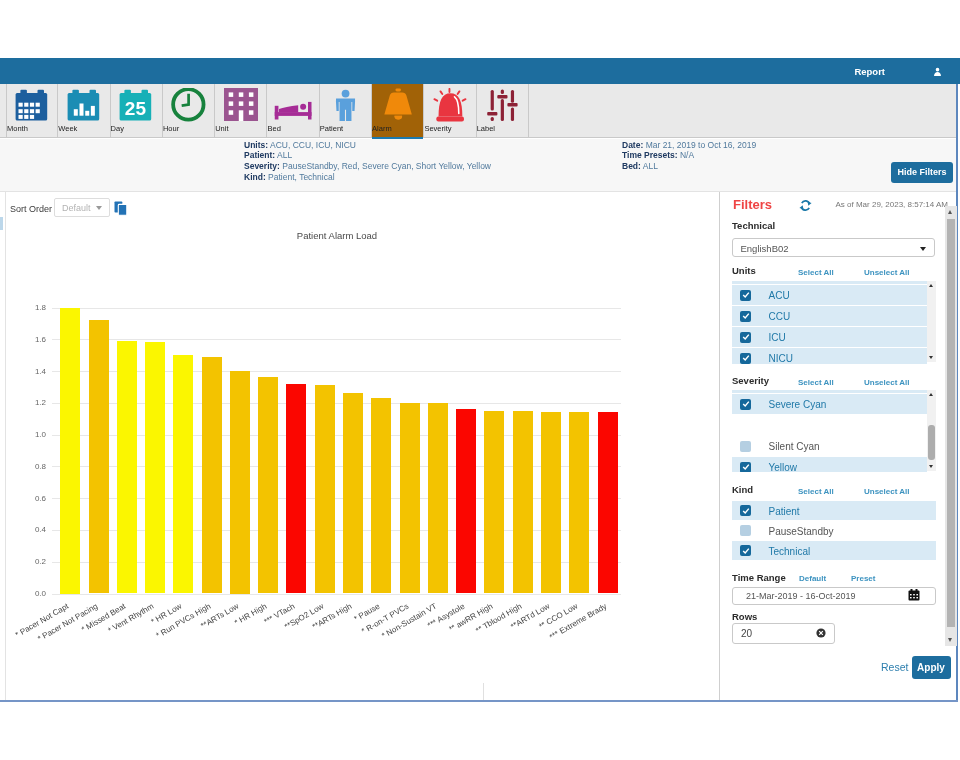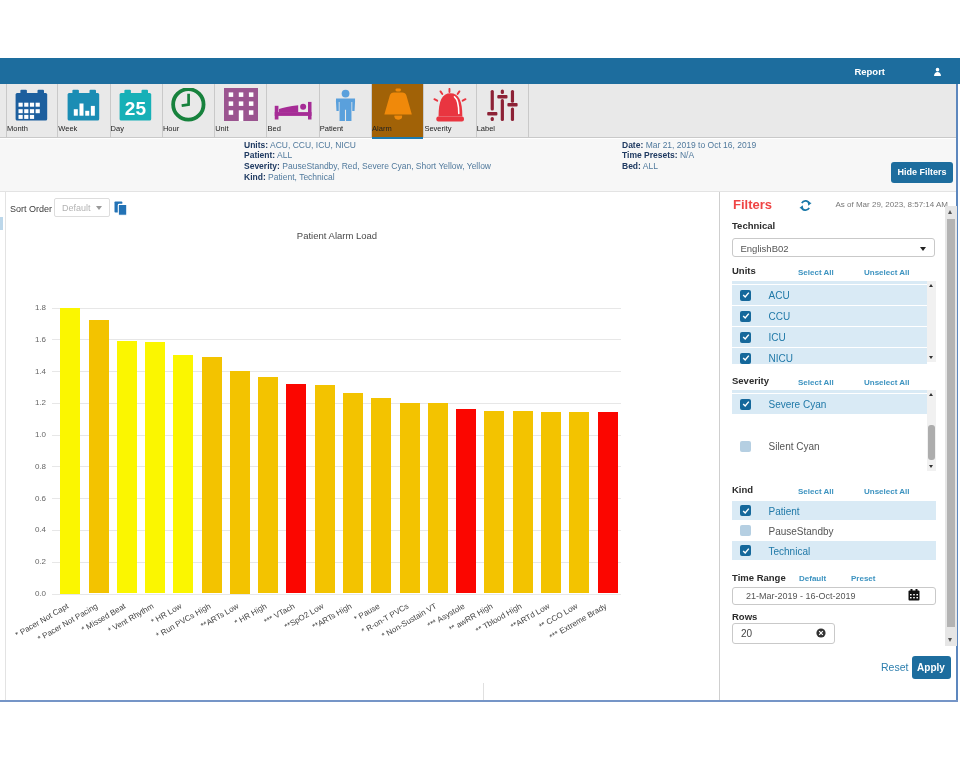--- a/index.html
+++ b/index.html
@@ -368,20 +368,29 @@
       <span class="cb"></span>
       <svg class="chk" viewBox="0 0 10 10">
         <path d="M1.5 5 L4 7.5 L8.5 2" stroke="#fff" stroke-width="1.8" fill="none"></path>
       </svg>
       <span class="t">Severe Cyan</span>
     </div>
     <div class="lrow off" style="top:244px;left:11.5px;width:195px;height:20px">
       <span class="cb"></span>
       <span class="t">Silent Cyan</span>
     </div>
+    <div class="fp" style="left:11.5px;top:265px;height:15px;overflow:hidden;width:195px">
+      <div class="lrow on" style="top:0;left:0;width:195px">
+        <span class="cb"></span>
+        <svg class="chk" viewBox="0 0 10 10">
+          <path d="M1.5 5 L4 7.5 L8.5 2" stroke="#fff" stroke-width="1.8" fill="none"></path>
+        </svg>
+        <span class="t">Yellow</span>
+      </div>
+    </div>
     <div class="sb" style="left:206.5px;top:198px;height:81px">
       <div class="up"></div>
       <div class="th" style="top:35px;height:35px"></div>
       <div class="dn"></div>
     </div>
     <div class="fp seclbl" style="left:12px;top:292px">Kind</div>
     <div class="fp link" style="left:78px;top:295px">Select All</div>
     <div class="fp link" style="left:144px;top:295px">Unselect All</div>
     <div class="lrow on" style="top:308.5px;left:11.5px;width:204px;height:19px">
       <span class="cb"></span>

